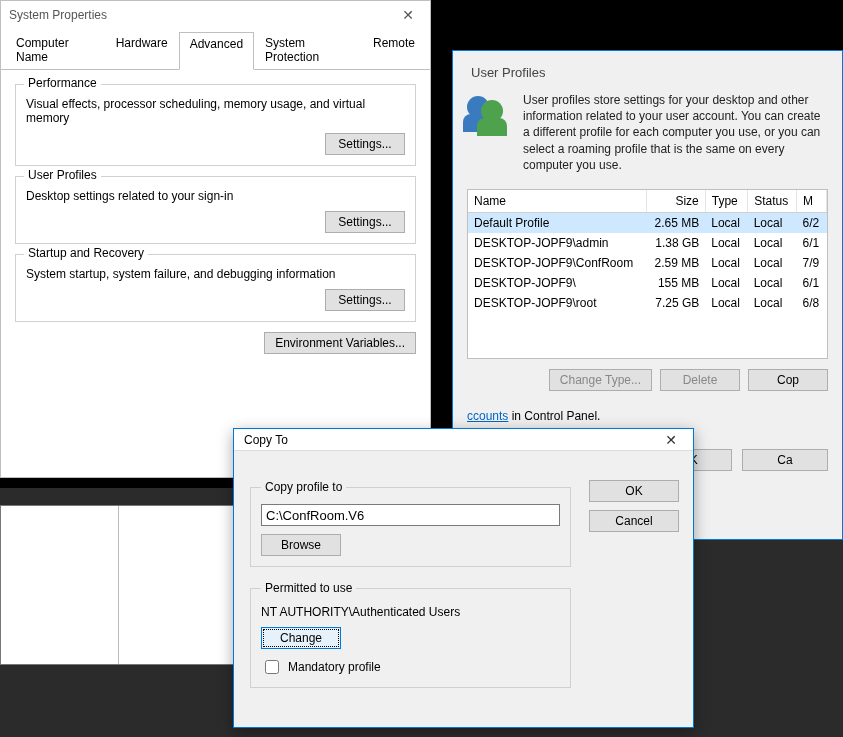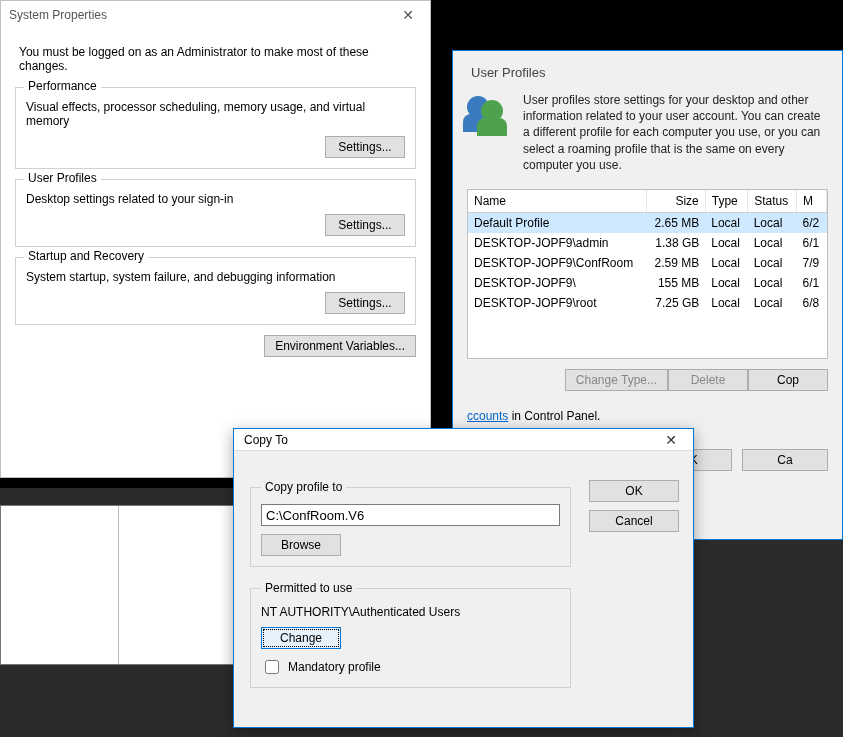--- a/index.html
+++ b/index.html
@@ -40,21 +40,21 @@
   .up-desc { flex:1; font-size:12px; line-height:1.35; color:#222; }
   .up-stored { margin:4px 0 4px 0; }
   table.profiles { width:100%; border-collapse:collapse; background:#fff; border:1px solid #bfbfbf; font-size:12px; }
   table.profiles th { text-align:left; font-weight:normal; padding:4px 6px; border-bottom:1px solid #d0d0d0; border-right:1px solid #e5e5e5; background:#fff; }
   table.profiles th.right { text-align:right;margin-left:44px; }
   table.profiles td { padding:3px 6px; }
   table.profiles td.right { text-align:right; }
   table.profiles tbody tr.selected { background:#cde8ff; }
   .profiles-wrap { height:170px; background:#fff; border:1px solid #bfbfbf; overflow:hidden; }
   .profiles-wrap table.profiles { border:none; }
-  .btnrow-profiles { display:flex; justify-content:flex-end; margin-top:10px; }
+  .btnrow-profiles { display:flex; justify-content:flex-end; gap:8px; margin-top:10px; }
   .link { color:#0066cc; text-decoration:underline; }
   .cpanel-note { margin:18px 0 8px 0; }
   .okcancel { display:flex; justify-content:flex-end; gap:10px; margin-top:26px; }
 
   
   .win-copyto { position:absolute; left:233px; top:428px; width:461px; height:300px; background:#f0f0f0; border:1px solid #0078d7; box-shadow:0 4px 14px rgba(0,0,0,.35); }
   .ct-title { height:22px; display:flex; align-items:center; padding-left:10px; background:#fff; border-bottom:1px solid #ddd; }
   .ct-close { width:44px; height:30px; display:flex; align-items:center; justify-content:center; color:#333; }
   .ct-cols { display:flex; padding:12px 14px; gap:16px;margin-top:17px; }
   .ct-left { flex:1; }
@@ -78,22 +78,28 @@
 <div class="thumbs"></div>
 
 <div class="win-sysprops">
   <div class="titlebar">
     <span>System Properties</span>
     <span class="spacer"></span>
     <div class="close-btn">
         <span class="x-glyph">✕</span>
       </div>
   </div>
+  <div class="tabstrip">
+    <div class="tab">Computer Name</div>
+    <div class="tab">Hardware</div>
+    <div class="tab active">Advanced</div>
+    <div class="tab">System Protection</div>
+    <div class="tab">Remote</div>
+  </div>
   <div class="tabbody">
-    <div class="adminnote">You must be logged on as an Administrator to make most of these changes.</div>
 
     <div class="group">
       <legend>Performance</legend>
       <div class="desc">Visual effects, processor scheduling, memory usage, and virtual memory</div>
       <div class="btnrow-r">
           <button class="win">Settings...</button>
         </div>
     </div>
 
     <div class="group">

